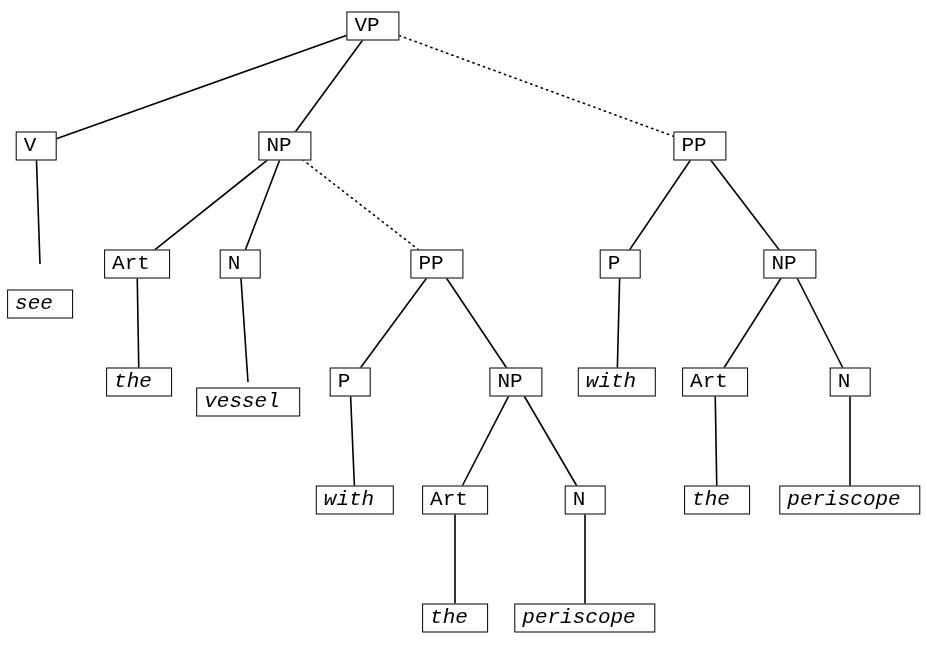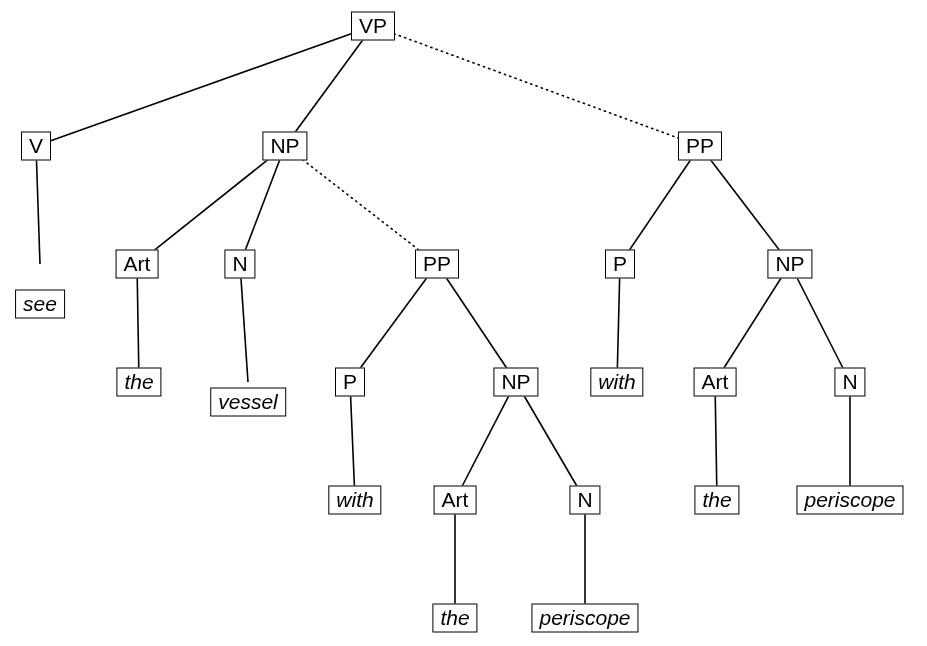--- a/index.html
+++ b/index.html
@@ -27,26 +27,27 @@
     top: 0;
     width: 100%;
     height: 100%;
     z-index: 1;
   }
   .node {
     position: absolute;
     transform: translate(-50%, -50%);
     background: var(--node-fill, #ffffff);
     border: 1.6px solid var(--node-border, #000000);
-    padding: 0px 7px 2px 7px;
+    padding: 0px 19px 2px 7px;
     font-size: 21px;
     line-height: 25px;
     color: var(--text, #000000);
     white-space: nowrap;
     box-sizing: border-box;
+    font-family: Liberation Mono, monospace;
   }
   .node.terminal {
     font-style: italic;
   }
   .edge {
     stroke: var(--line, #000000);
     stroke-width: 1.6;
   }
   .edge.dotted {
     stroke-dasharray: 1.2 4.4;

